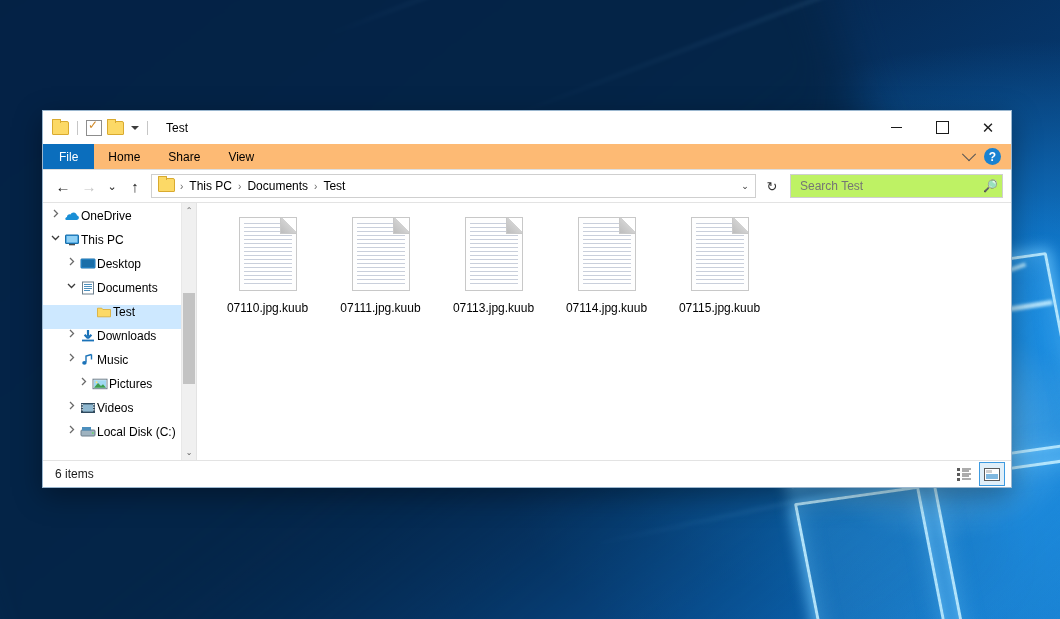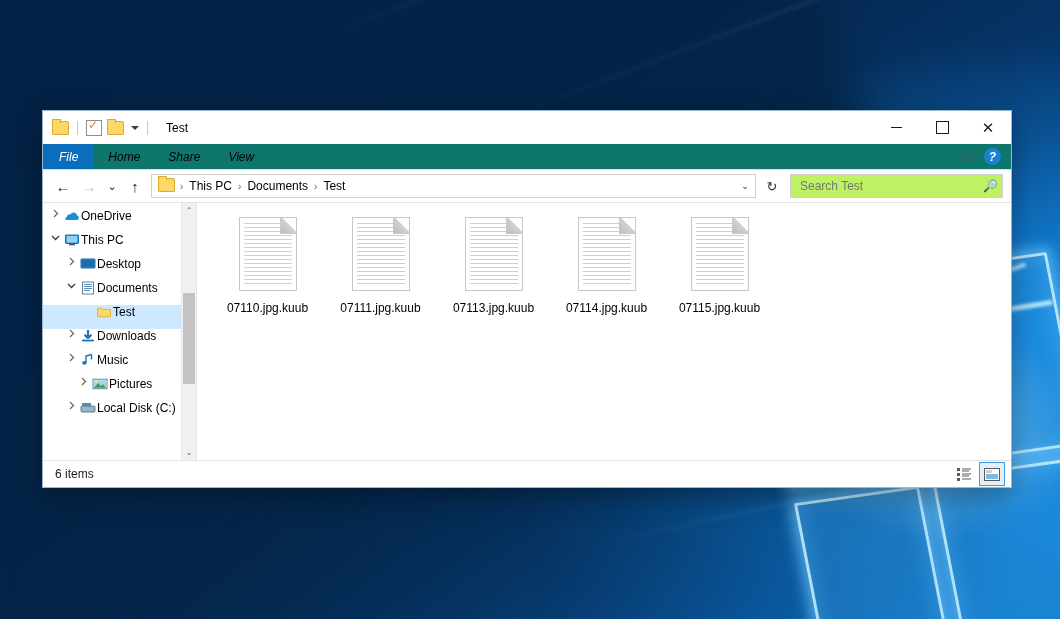--- a/index.html
+++ b/index.html
@@ -140,25 +140,24 @@
     display: flex; align-items: center; justify-content: center;
     color: #1a1a1a;
   }
   .wc-min i { display:block; width: 11px; height: 1px; background: #1a1a1a; }
   .wc-max i { display:block; width: 11px; height: 11px; border: 1px solid #1a1a1a; }
   .wc-close i { display:block; font-style: normal; font-size: 15px; line-height: 1; }
 
   
   .tabstrip {
     height: 25px; min-height: 25px;
-    background: #0f766e;
+    background: #fdba74;
     border-bottom: 1px solid #dededd;
     display: flex; align-items: stretch;
     position: relative;
-    font-style: italic;
   }
   .tab {
     padding: 0 14px; display: flex; align-items: center;
     font-size: 12px; color: #000;
   }
   .tab.file {
     background: #0b6ebd; color: #fff; font-weight: normal;
     padding: 0 16px;
   }
   .ribbon-right {
@@ -557,20 +556,42 @@
             <span class="tw-label">Pictures</span>
           </div>
           <div class="tree-item" style="padding-left: 20px;">
             <div class="tw-toggle">
               <svg width="9" height="9" viewBox="0 0 9 9">
                 <path d="M3 1l3.5 3.5L3 8" stroke="#6a6a6a" stroke-width="1.3" fill="none"></path>
               </svg>
             </div>
             <div class="tw-ico">
               <svg width="16" height="14" viewBox="0 0 16 14">
+                <rect x="1" y="2" width="14" height="10" fill="#2f4a5e"></rect>
+                <rect x="3" y="3.4" width="10" height="7.2" fill="#8fb8d0"></rect>
+                <g fill="#ffffff">
+                  <rect x="1.6" y="3" width="1.2" height="1.3"></rect>
+                  <rect x="1.6" y="5.6" width="1.2" height="1.3"></rect>
+                  <rect x="1.6" y="8.2" width="1.2" height="1.3"></rect>
+                  <rect x="13.2" y="3" width="1.2" height="1.3"></rect>
+                  <rect x="13.2" y="5.6" width="1.2" height="1.3"></rect>
+                  <rect x="13.2" y="8.2" width="1.2" height="1.3"></rect>
+                </g>
+              </svg>
+            </div>
+            <span class="tw-label">Videos</span>
+          </div>
+          <div class="tree-item" style="padding-left: 20px;">
+            <div class="tw-toggle">
+              <svg width="9" height="9" viewBox="0 0 9 9">
+                <path d="M3 1l3.5 3.5L3 8" stroke="#6a6a6a" stroke-width="1.3" fill="none"></path>
+              </svg>
+            </div>
+            <div class="tw-ico">
+              <svg width="16" height="14" viewBox="0 0 16 14">
                 <rect x="1" y="5" width="14" height="6" rx="1" fill="#9fb3c0" stroke="#6d7f8c"></rect>
                 <rect x="2" y="2" width="9" height="3.5" fill="#4c8fbd"></rect>
                 <circle cx="12.8" cy="8" r="1" fill="#6fd46f"></circle>
               </svg>
             </div>
             <span class="tw-label">Local Disk (C:)</span>
           </div>
         </div>
       <div class="sb-scroll">
         <div class="sb-arrow">⌃</div>

